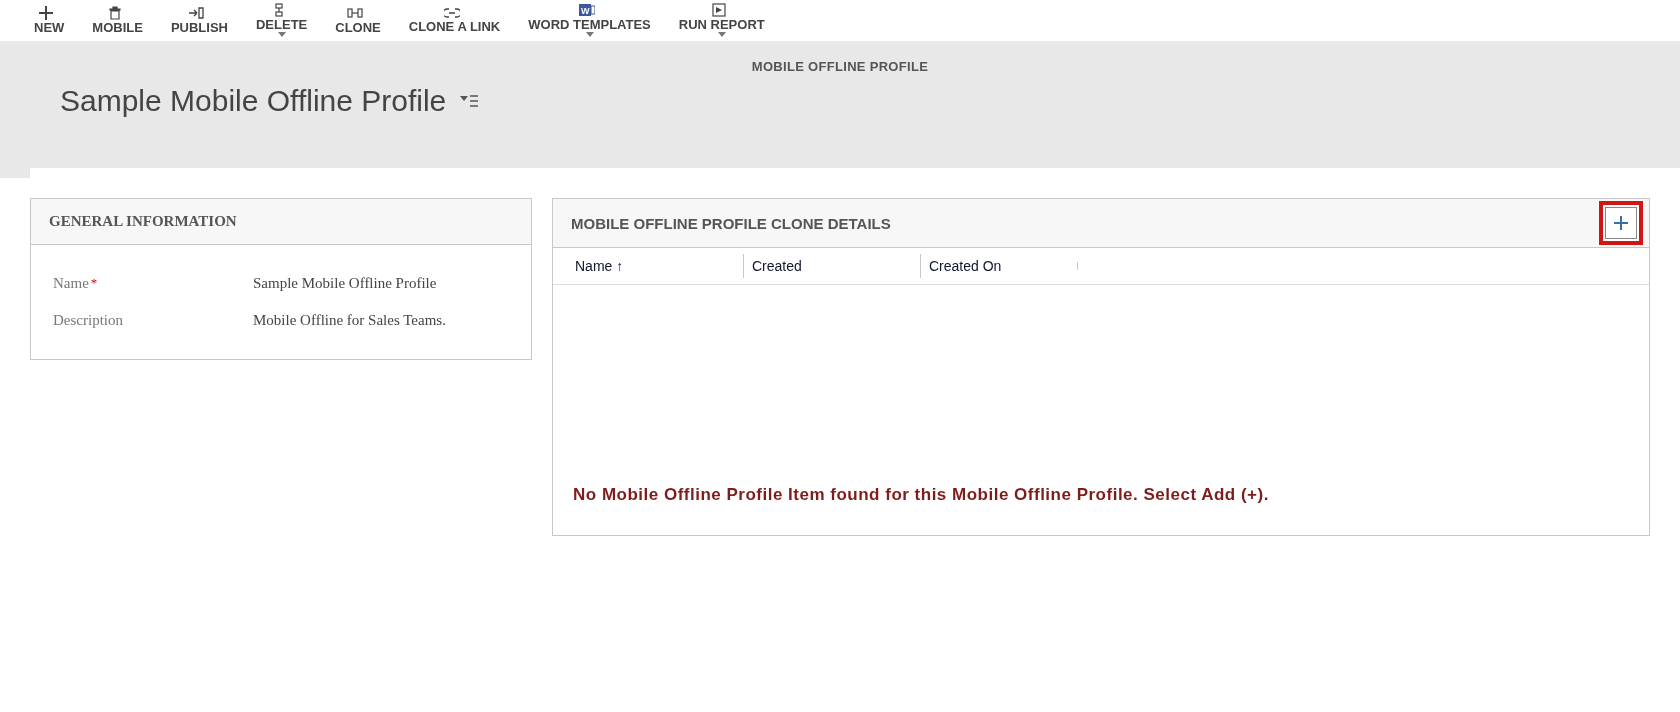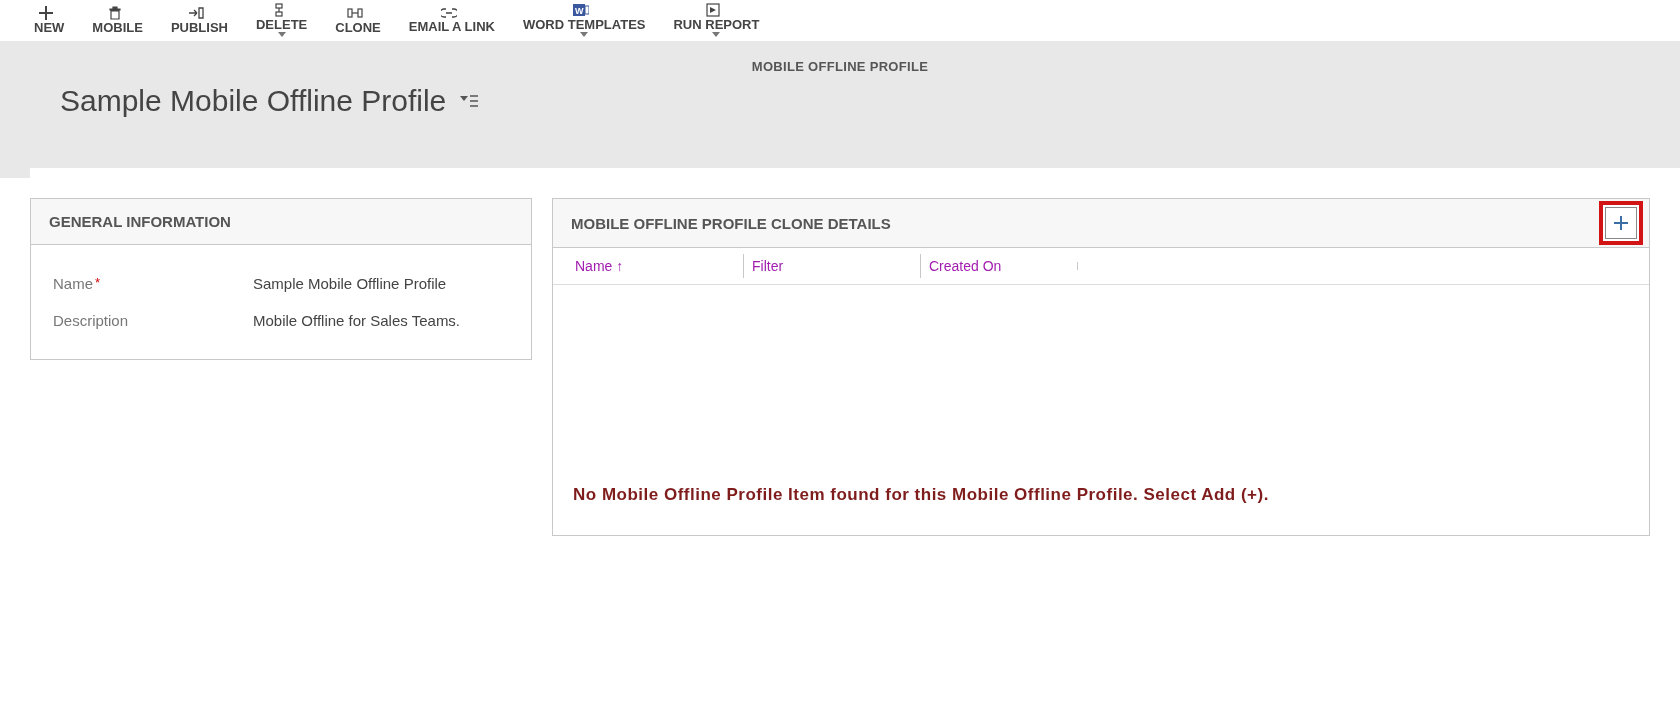--- a/index.html
+++ b/index.html
@@ -13,28 +13,28 @@
   .record-title{font-size:30px;font-weight:300;color:#444;}
   .title-dd{margin-left:14px;color:#555;}
   .body-area{background:#fff;margin:-10px 0 0 30px;padding:30px 0 0 0;display:flex;gap:20px;align-items:flex-start;}
   .panel{border:1px solid #c8c8c8;background:#fff;}
   .panel-head{background:#f7f7f7;border-bottom:1px solid #c8c8c8;padding:14px 18px;font-size:15px;font-weight:600;color:#555;display:flex;align-items:center;}
   .panel-body{padding:20px 22px;}
   .field-row{display:flex;align-items:center;padding:10px 0;}
   .field-label{width:200px;font-size:15px;color:#777;}
   .req{color:#c00;font-size:13px;vertical-align:top;margin-left:2px;}
   .field-value{font-size:15px;color:#444;}
-  .panel-left{width:500px;}
+  .panel-left{width:500px;font-family:Liberation Serif, serif;}
   .panel-right{flex:1;margin-right:30px;min-width:0;}
   .panel-head-right{display:flex;align-items:center;}
   .head-spacer{flex:1;}
   .addbtn-wrap{border:4px solid #d31414;padding:2px;margin:-12px -12px -12px 0;background:#fff;}
   .addbtn{width:30px;height:30px;display:flex;align-items:center;justify-content:center;border:1px solid #888;cursor:pointer;}
   .grid-head{display:flex;align-items:center;border-bottom:1px solid #ddd;background:#fff;padding:6px 14px;}
-  .col{font-size:14px;color:#a21caf;padding:4px 8px;}
+  .col{font-size:14px;color:#0f172a;padding:4px 8px;}
   .col.sep{border-left:1px solid #c8c8c8;}
   .sort-arrow{margin-left:4px;}
   .empty-msg{padding:200px 20px 30px 20px;text-align:left;font-size:17px;color:#7f1d1d;font-weight:700;letter-spacing:0.5px;}
 </style>
 </head>
 <body>
 
 <div class="cmdbar">
   <div class="cmd">
     <svg width="14" height="14" viewBox="0 0 14 14">
@@ -70,21 +70,21 @@
         <rect x="1" y="3" width="4" height="8" fill="none" stroke="#444" stroke-width="1.2"></rect>
         <rect x="11" y="3" width="4" height="8" fill="none" stroke="#444" stroke-width="1.2"></rect>
         <path d="M5 7h6" stroke="#444" stroke-width="1.2"></path>
       </svg>
     <span>CLONE</span>
   </div>
   <div class="cmd">
     <svg width="16" height="12" viewBox="0 0 16 12">
         <path d="M5 2H3a3 3 0 000 8h2M11 2h2a3 3 0 010 8h-2M5 6h6" fill="none" stroke="#444" stroke-width="1.4"></path>
       </svg>
-    <span>EMAIL A LINK</span>
+    <span>CLONE A LINK</span>
   </div>
   <div class="cmd">
     <svg width="16" height="14" viewBox="0 0 16 14">
         <rect x="0" y="1" width="12" height="12" fill="#3b579d"></rect>
         <text x="2" y="11" font-size="9" fill="#fff" font-family="Arial" font-weight="700">W</text>
         <rect x="12" y="3" width="4" height="8" fill="#fff" stroke="#3b579d"></rect>
       </svg>
     <span>WORD TEMPLATES</span>
     <svg class="caret" width="8" height="6" viewBox="0 0 8 6">
         <path d="M0 0l4 5 4-5z" fill="#777"></path>
@@ -138,20 +138,20 @@
           <svg width="16" height="16" viewBox="0 0 16 16">
               <path d="M7 1h2v6h6v2H9v6H7V9H1V7h6z" fill="#3a6ea5"></path>
             </svg>
         </span>
       </span>
     </div>
     <div class="grid-head">
       <div class="col" style="width:160px">
         <span>Name</span><span class="sort-arrow">↑</span>
       </div>
-      <div class="col sep" style="width:160px">Filter</div>
+      <div class="col sep" style="width:160px">Created</div>
       <div class="col sep" style="width:140px">Created On</div>
       <div class="col sep" style="flex:1"></div>
     </div>
     <div class="empty-msg">No Mobile Offline Profile Item found for this Mobile Offline Profile. Select Add (+).</div>
   </div>
 
 </div>
 
 </body></html>

